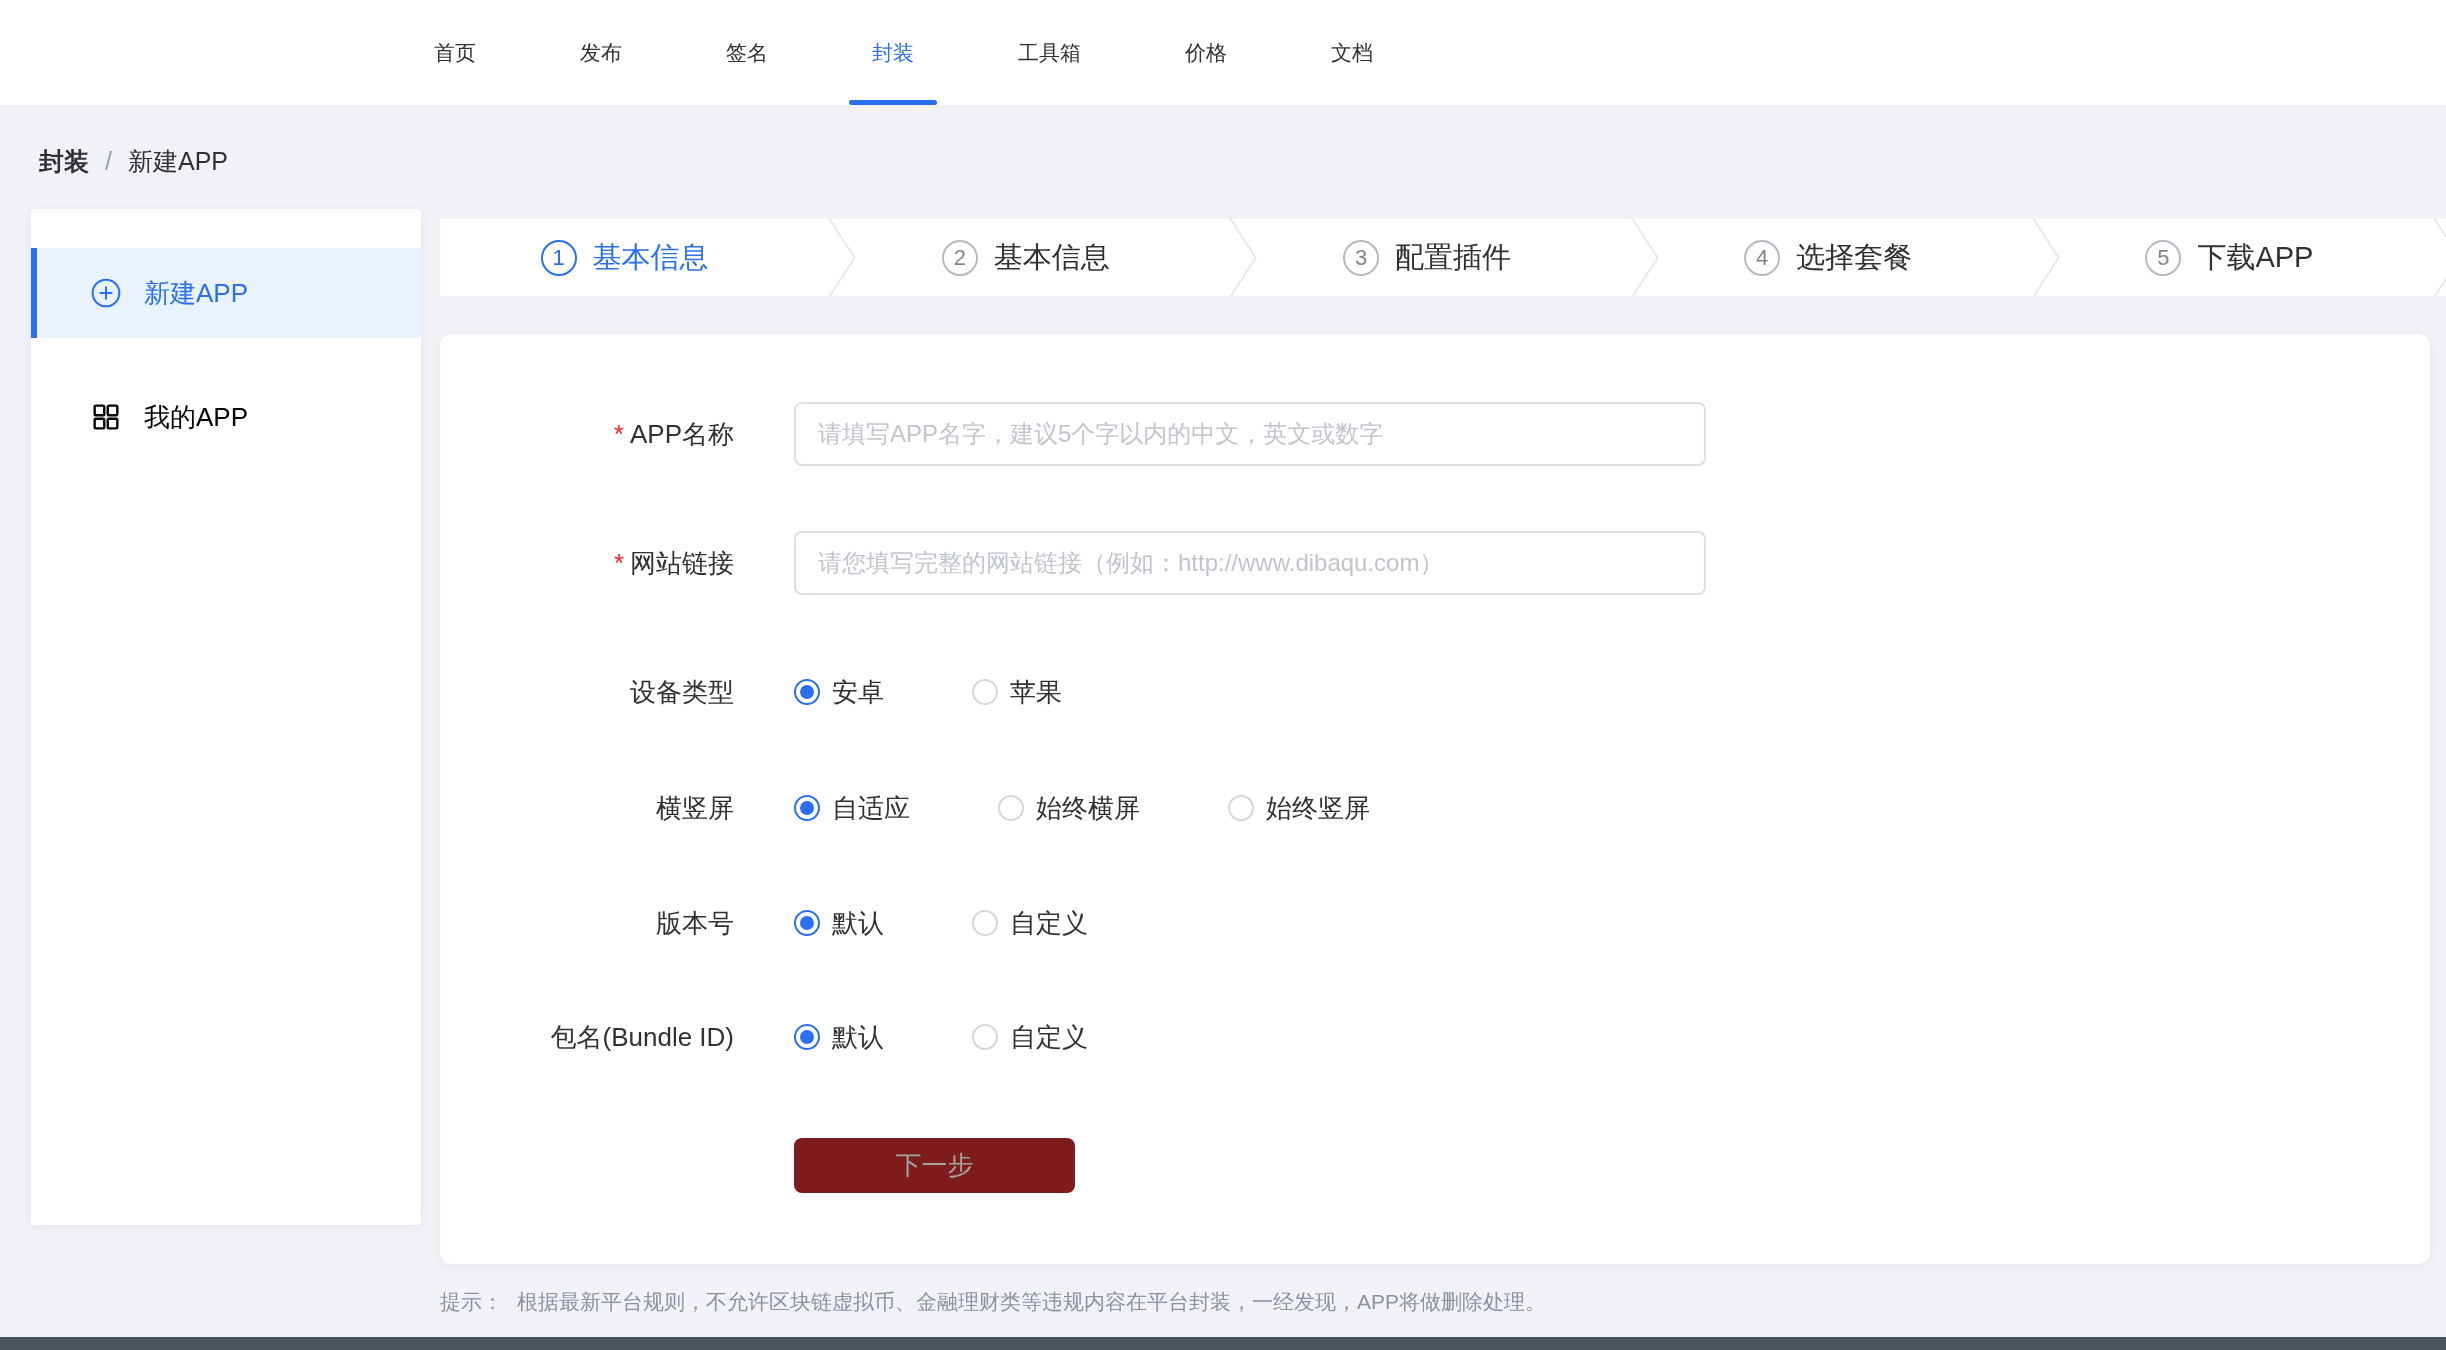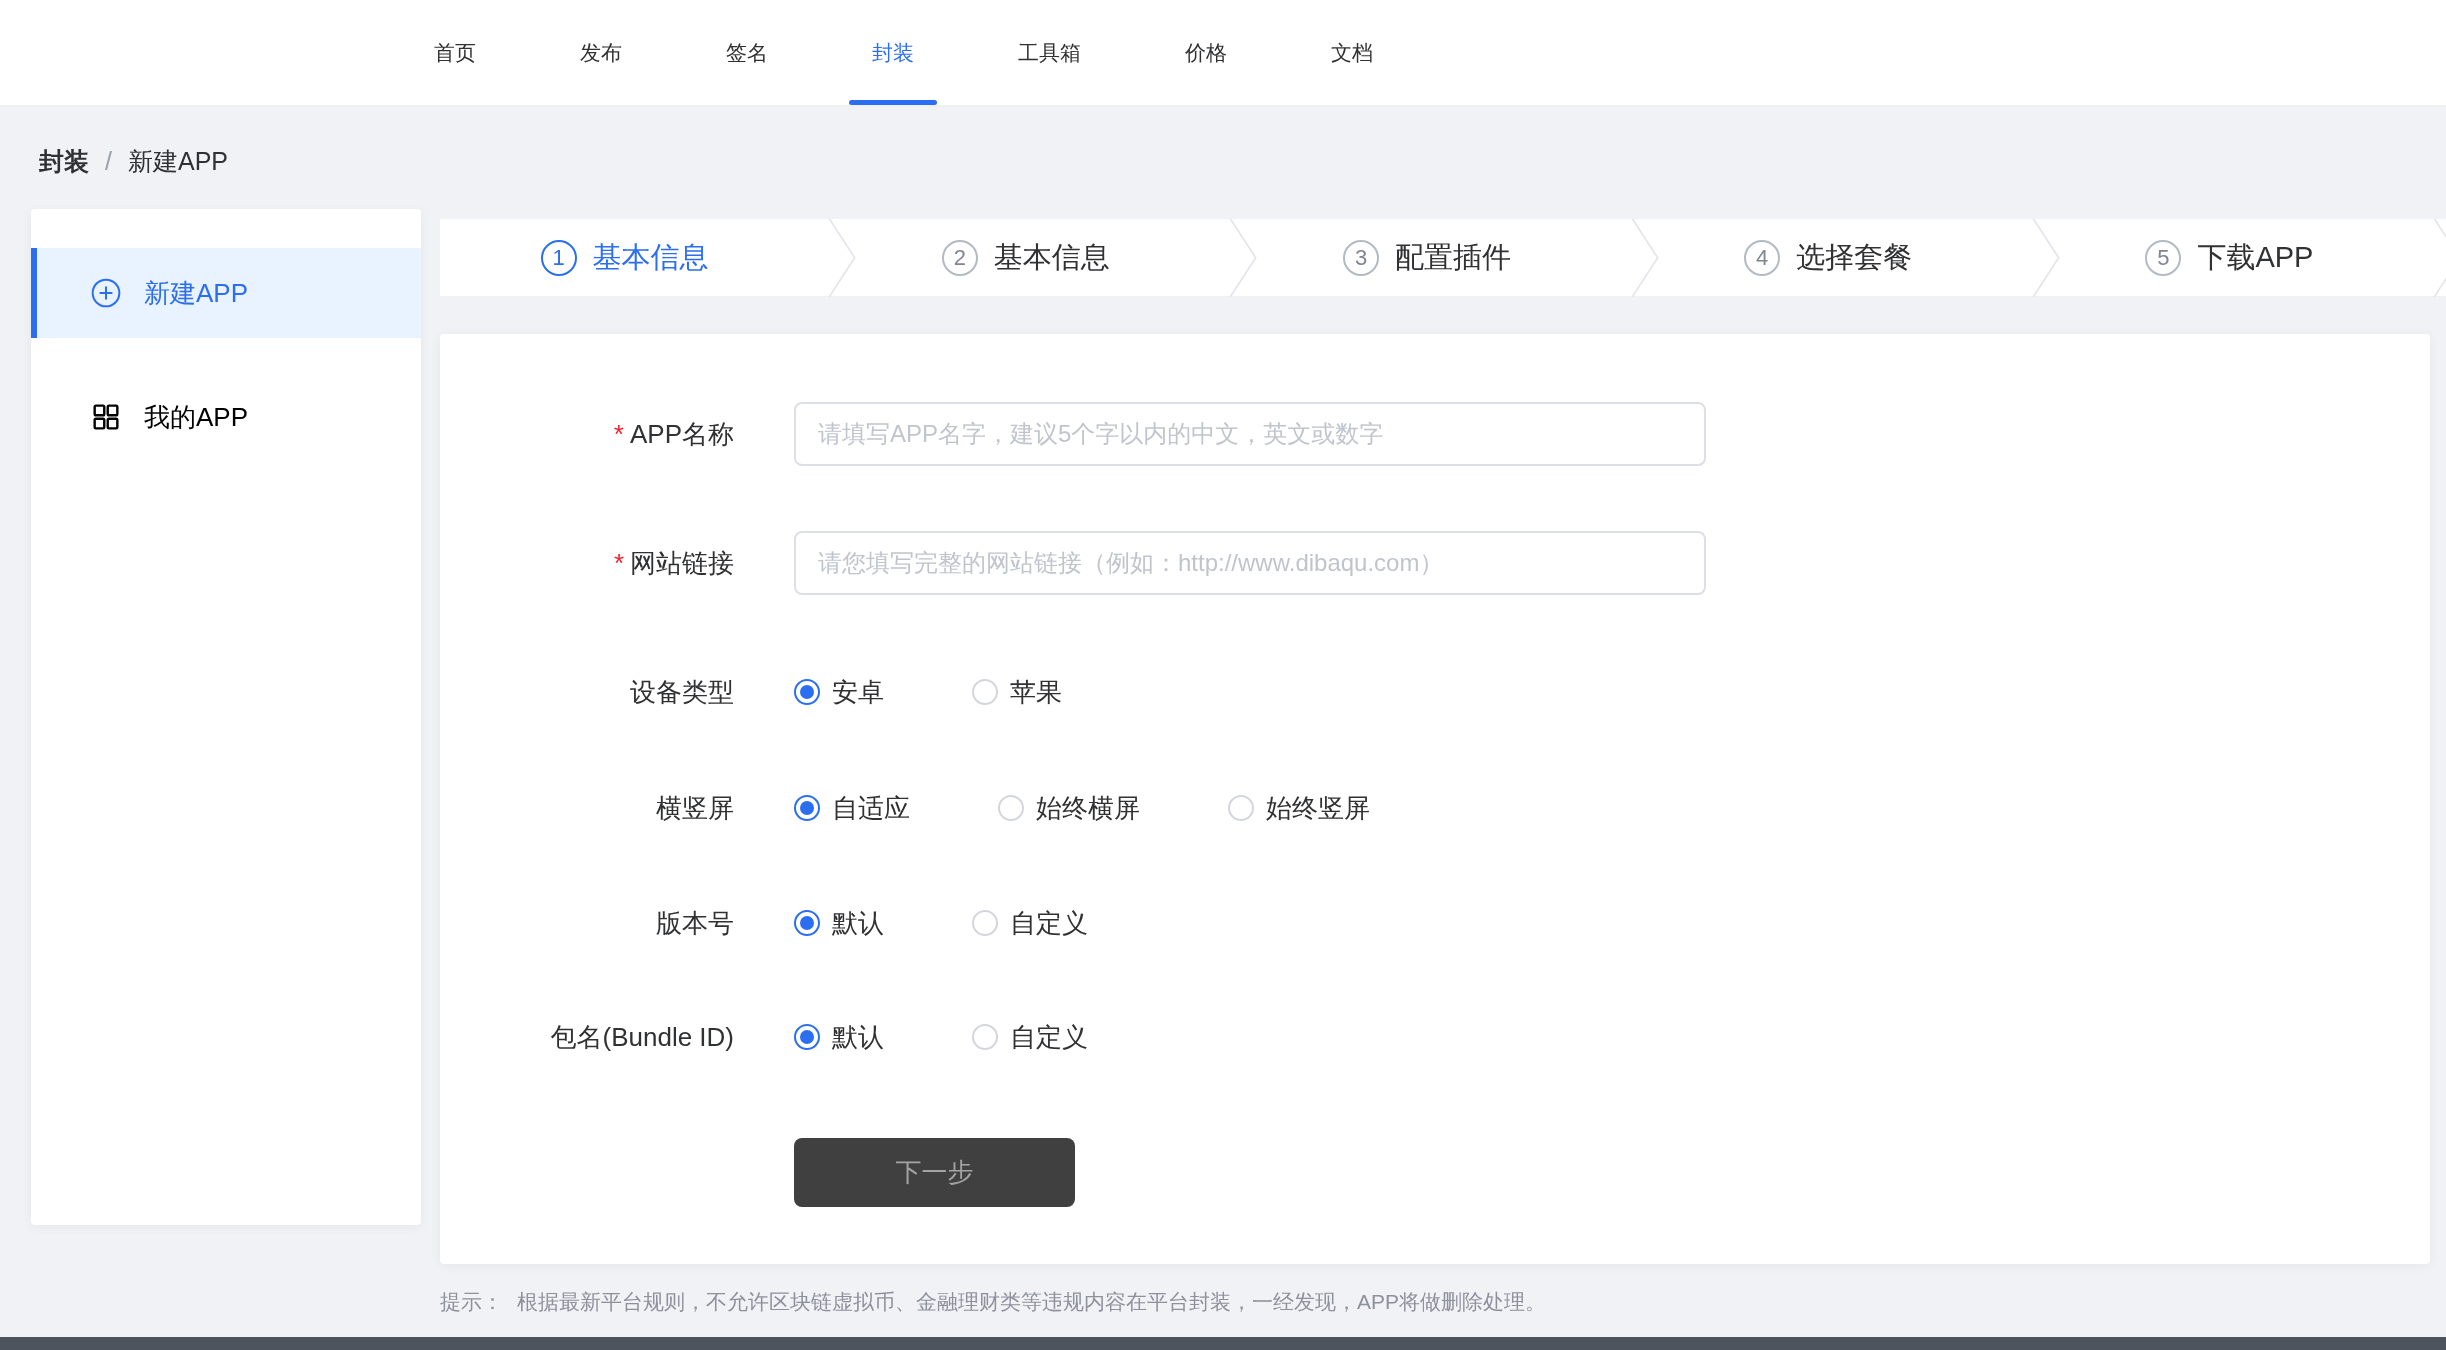--- a/index.html
+++ b/index.html
@@ -78,21 +78,21 @@
   .step-arrow::before,.step-arrow::after{
     content:'';position:absolute;left:0;width:100%;height:50%;
     border-right:2px solid #e3e5ea;
   }
   .step-arrow::before{top:0;transform:skewX(33deg);}
   .step-arrow::after{bottom:0;transform:skewX(-33deg);}
 
   
   .main-card{
     position:absolute;left:440px;top:227px;width:1990px;height:930px;background:#fff;
-    border-radius:4px;box-shadow:0 2px 12px rgba(0,0,0,.05);padding-top:68px;
+    border-radius:12px;box-shadow:0 2px 12px rgba(0,0,0,.05);padding-top:68px;
   }
   .form-row{display:flex;align-items:center;}
   .row-input{height:64px;}
   .row-radio{height:32px;}
   .mb-1{margin-bottom:65px;}
   .mb-2{margin-bottom:81px;}
   .mb-3{margin-bottom:84px;}
   .mb-4{margin-bottom:83px;}
   .mb-5{margin-bottom:82px;}
   .mb-6{margin-bottom:85px;}
@@ -114,21 +114,21 @@
     position:relative;flex:0 0 26px;
   }
   .radio.checked .radio-dot{border-color:var(--accent);}
   .radio.checked .radio-dot::after{
     content:'';position:absolute;left:4px;top:4px;right:4px;bottom:4px;
     background:var(--accent);border-radius:50%;
   }
   .radio-label{margin-left:12px;font-size:26px;color:#303133;white-space:nowrap;font-family:Liberation Mono, monospace;}
   .btn-row{padding-left:354px;}
   .next-btn{
-    width:281px;height:69px;border:none;border-radius:8px;background:#404040;color:#a3a3a3;
+    width:281px;height:55px;border:none;border-radius:8px;background:#7f1d1d;color:#a3a3a3;
     font-size:26px;cursor:not-allowed;font-family:"Liberation Sans","DejaVu Sans",sans-serif;
   }
 
   
   .tip{
     position:absolute;left:440px;top:1181px;font-size:21px;color:var(--gray);
     display:flex;gap:14px;white-space:nowrap;
   }
   .footer-strip{position:absolute;left:0;right:0;bottom:0;height:13px;background:#4e545e;}
 </style>

